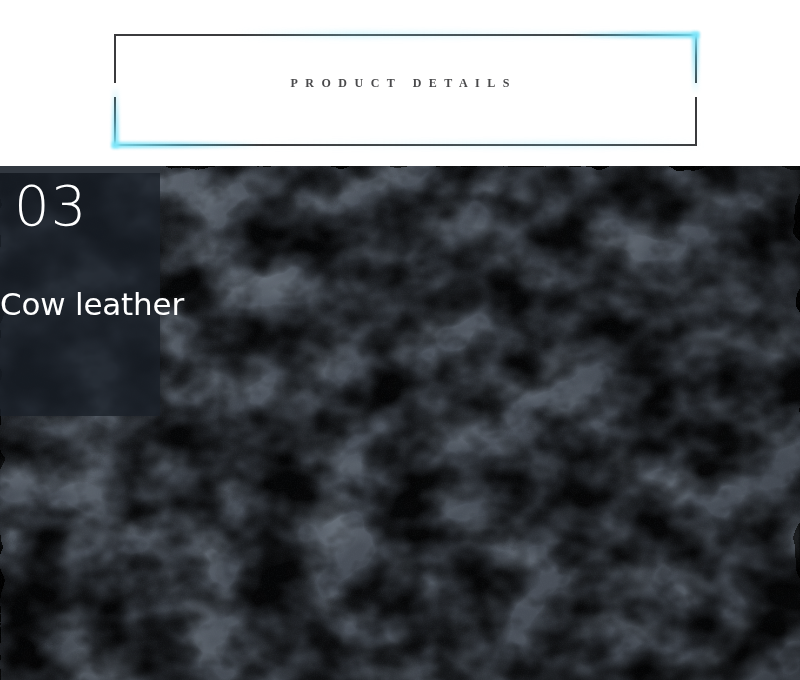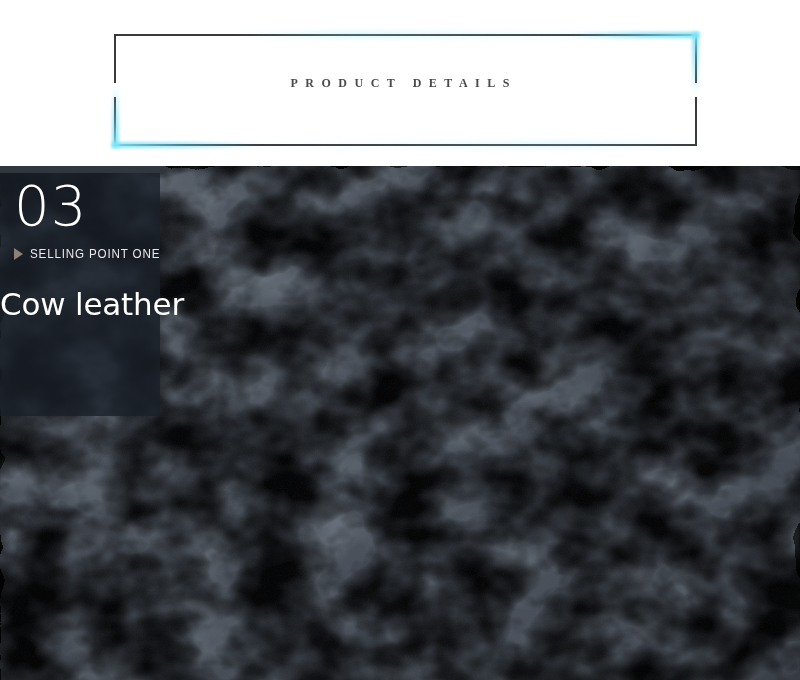--- a/index.html
+++ b/index.html
@@ -274,21 +274,17 @@
 
       <rect x="0" y="0" width="800" height="533" fill="url(#vig)"></rect>
     </svg>
   </div>
 
   <div class="panel-cap"></div>
 
   <div class="panel">
     <div class="panel-number">03</div>
 
-    <div class="panel-sub">
-      <span class="tri-icon"></span>
-      <span class="panel-sub-text">SELLING POINT ONE</span>
-    </div>
 
     <div class="panel-headline">Cow leather</div>
   </div>
 
 </div>
 
 </body></html>

